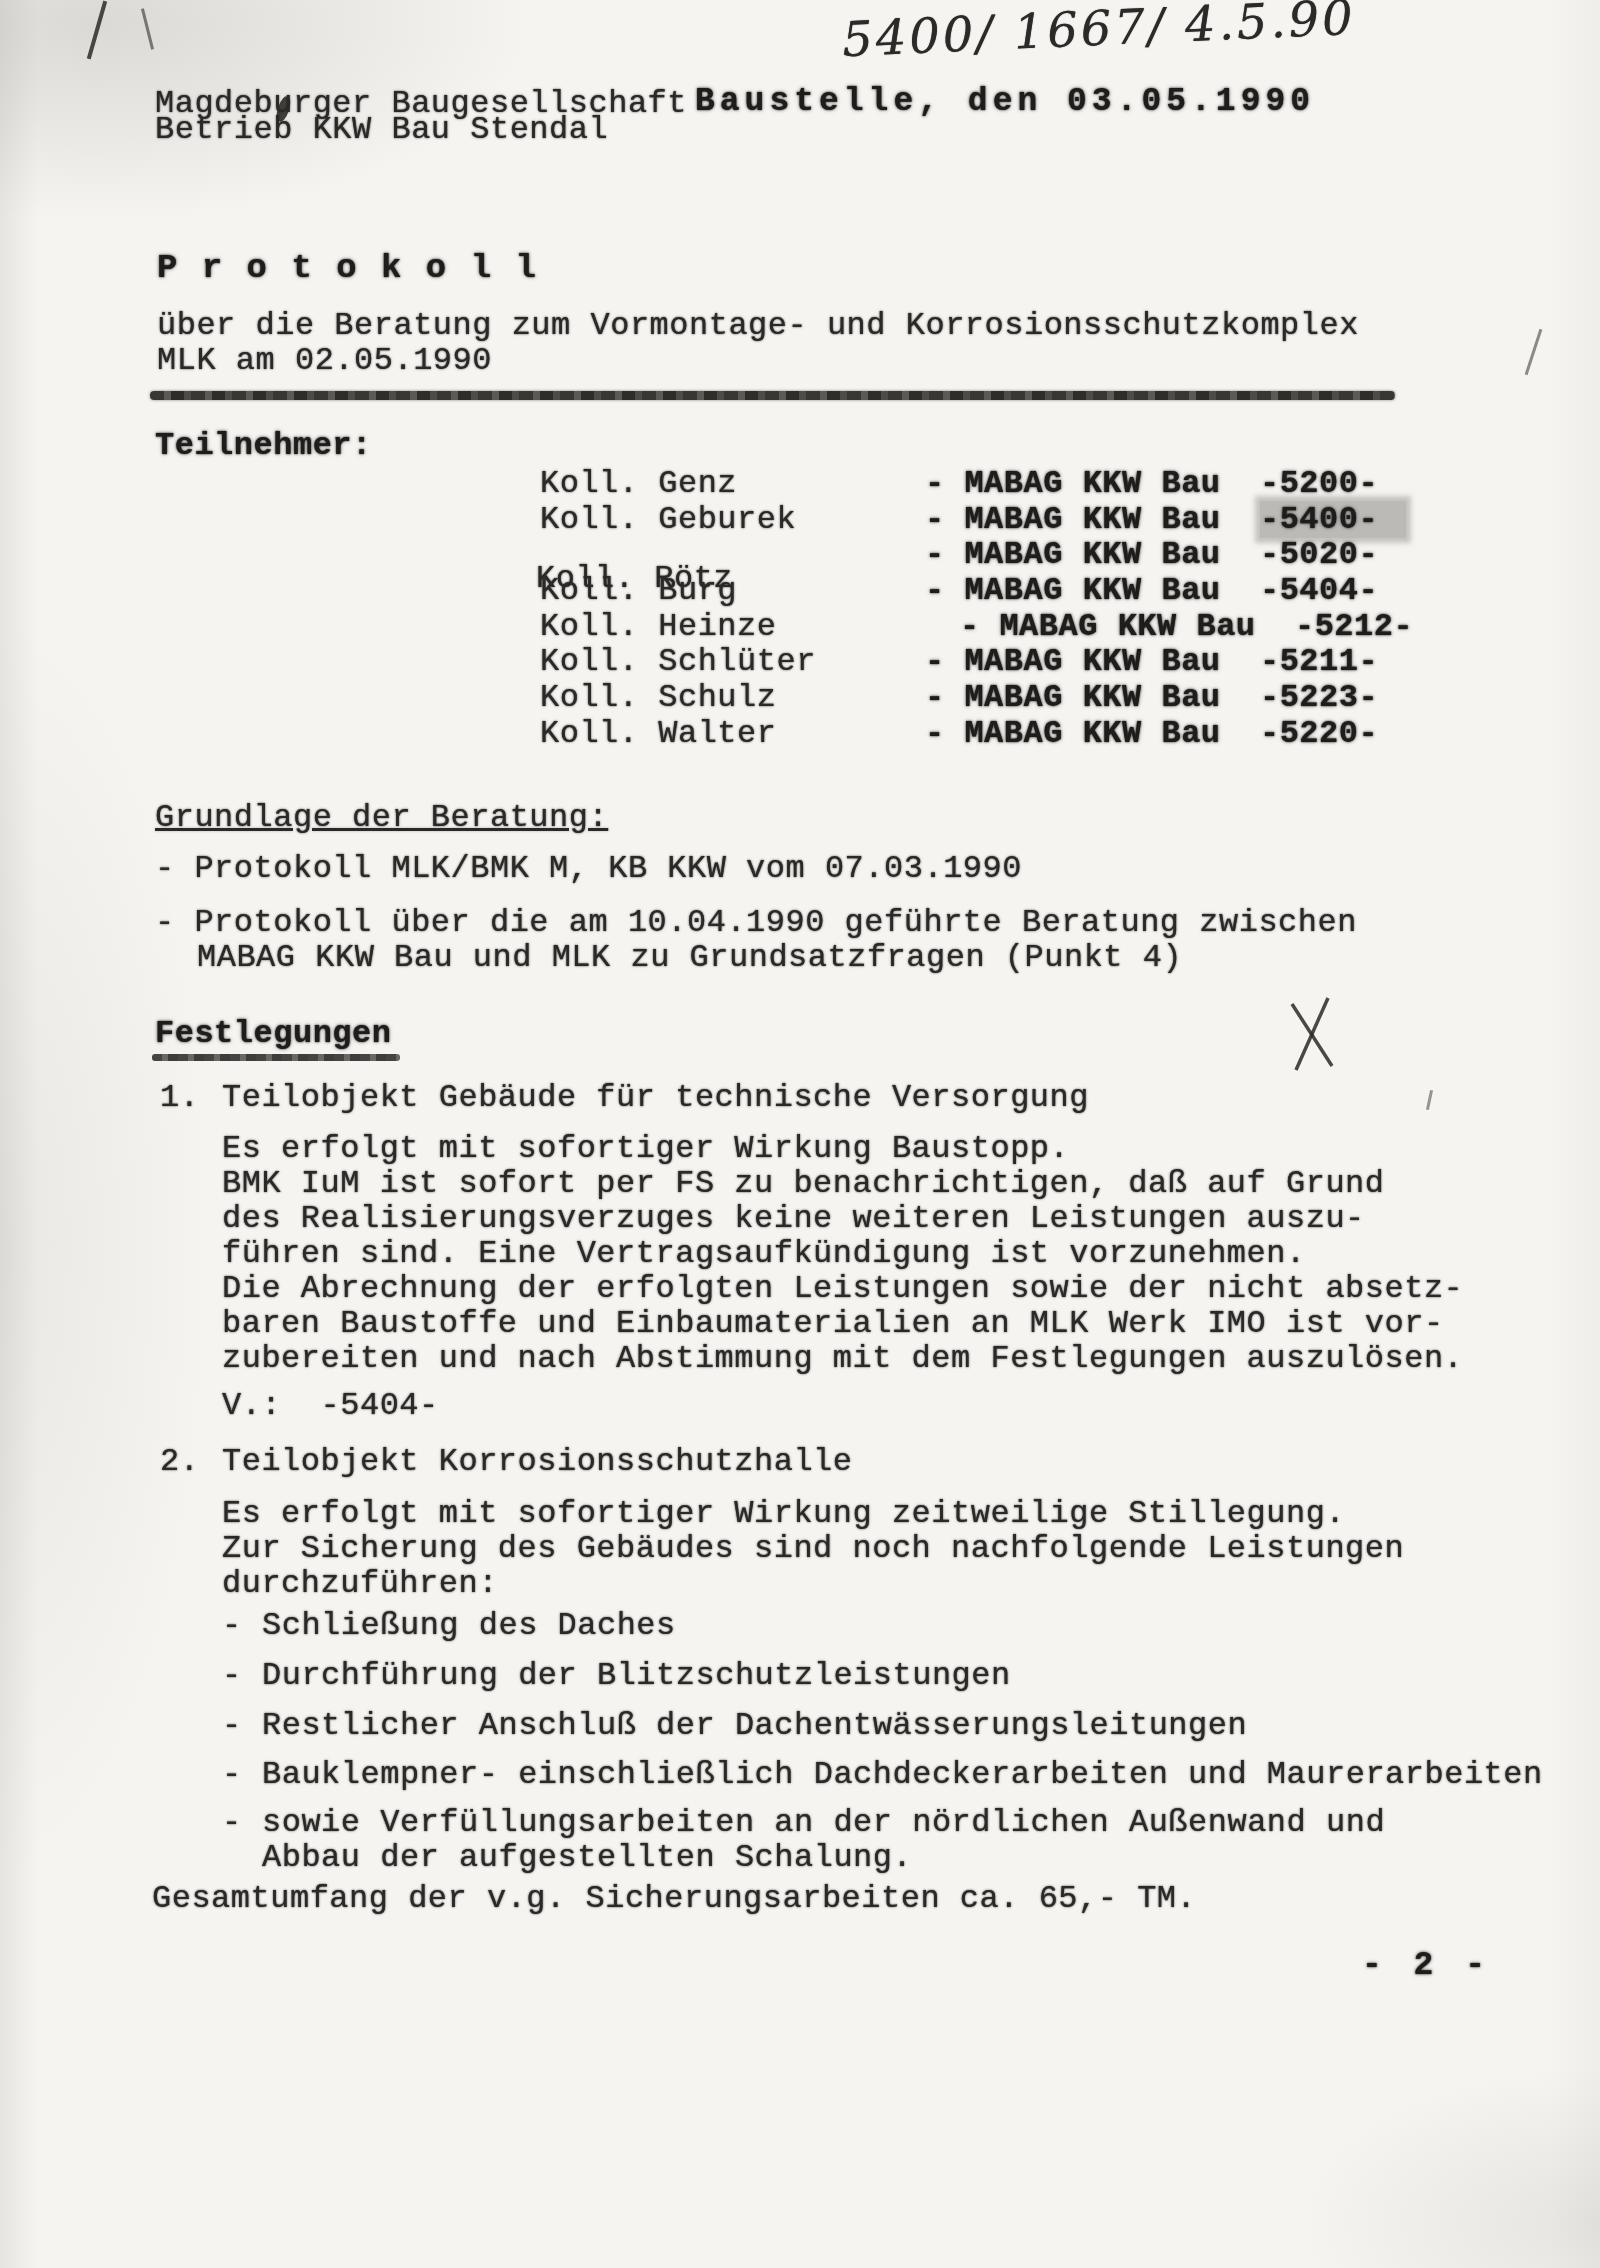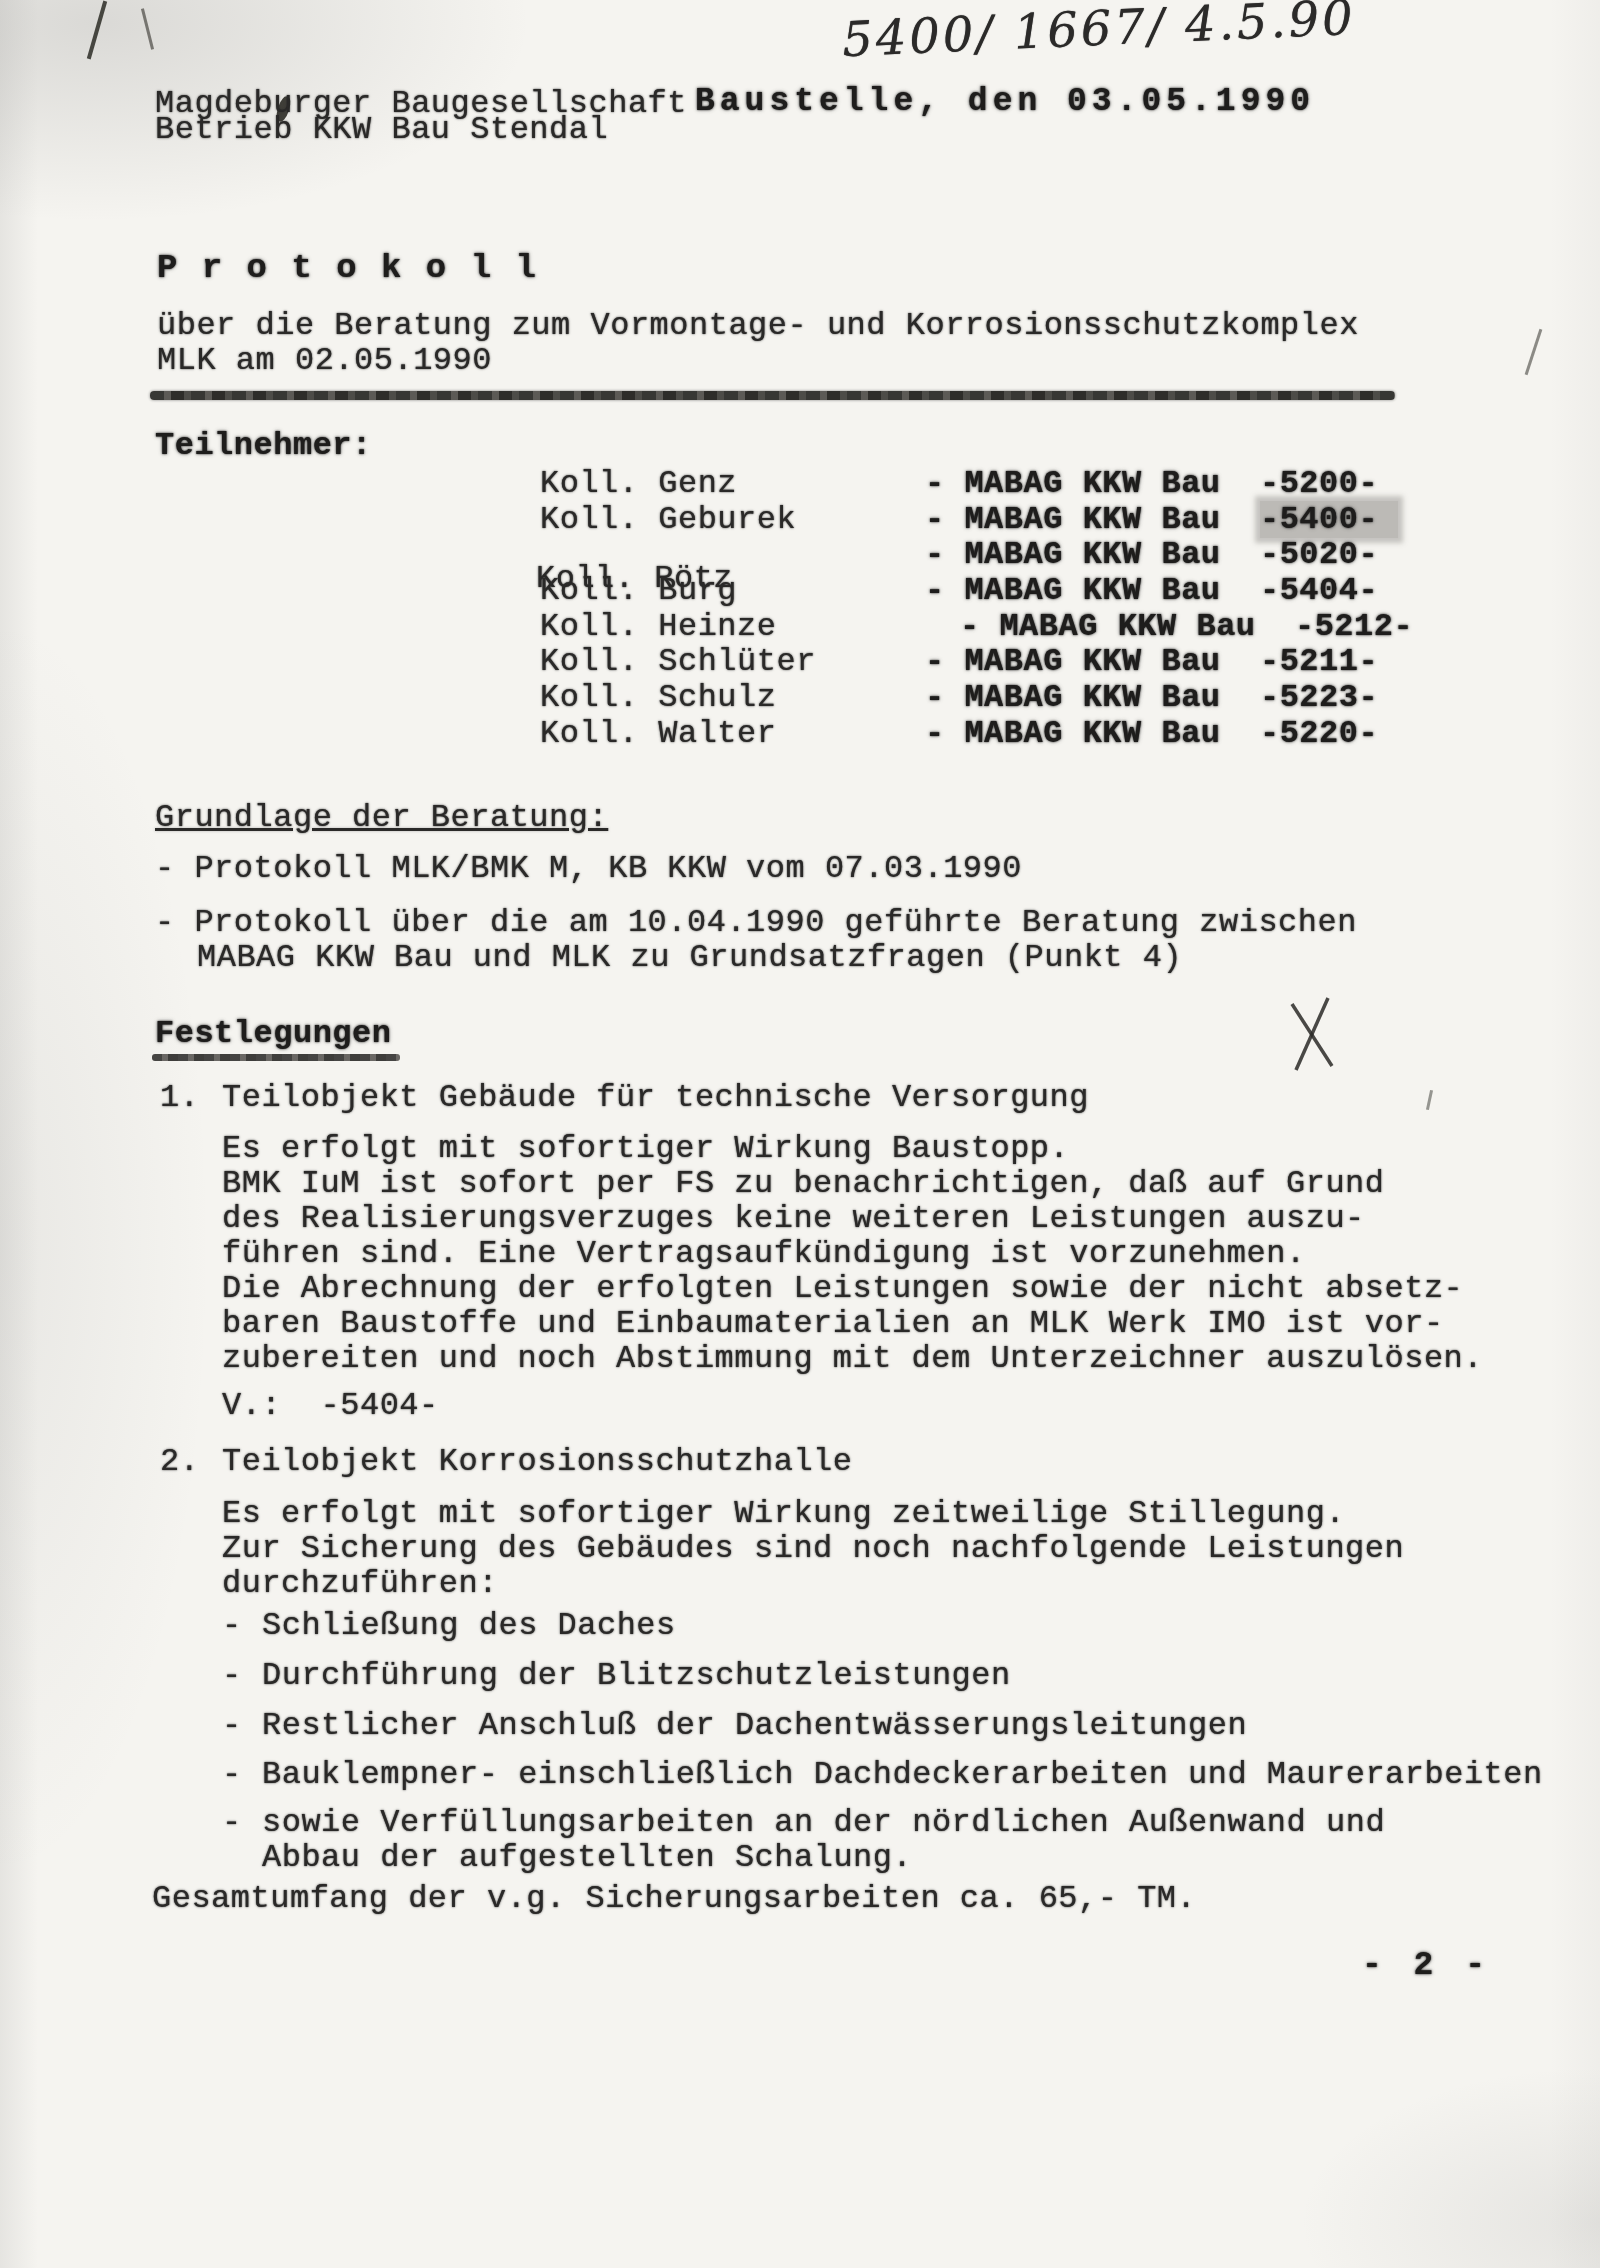--- a/index.html
+++ b/index.html
@@ -45,21 +45,21 @@
     font-family:"DejaVu Serif",serif;
     font-style:italic;font-size:48px;
     letter-spacing:3px;color:#2f2e2d;
     transform:rotate(-2.5deg);
     text-shadow:0 0 1px rgba(40,40,40,.8);
     white-space:pre;
   }
   .code-hl{
     background:rgba(125,123,120,.48);
     box-shadow:0 0 5px 5px rgba(125,123,120,.40);
-    padding-right:20px;
+    padding-right:28px;
   }
   .artifact{position:absolute;background:#26251f;}
   .xmark{position:absolute;}
   .pagenum{letter-spacing:6px;}
 </style>
 </head>
 <body>
 
 <div class="page">
   <div class="scan">
@@ -122,21 +122,21 @@
     </svg>
 
     <div class="tw" style="left:160px;top:1080px;">1.</div>
     <div class="tw" style="left:222px;top:1080px;">Teilobjekt Gebäude für technische Versorgung</div>
     <div class="tw" style="left:222px;top:1131px;">Es erfolgt mit sofortiger Wirkung Baustopp.</div>
     <div class="tw" style="left:222px;top:1166px;">BMK IuM ist sofort per FS zu benachrichtigen, daß auf Grund</div>
     <div class="tw" style="left:222px;top:1201px;">des Realisierungsverzuges keine weiteren Leistungen auszu-</div>
     <div class="tw" style="left:222px;top:1236px;">führen sind. Eine Vertragsaufkündigung ist vorzunehmen.</div>
     <div class="tw" style="left:222px;top:1271px;">Die Abrechnung der erfolgten Leistungen sowie der nicht absetz-</div>
     <div class="tw" style="left:222px;top:1306px;">baren Baustoffe und Einbaumaterialien an MLK Werk IMO ist vor-</div>
-    <div class="tw" style="left:222px;top:1341px;">zubereiten und noch Abstimmung mit dem Unterzeichner auszulösen.</div>
+    <div class="tw" style="left:222px;top:1341px;">zubereiten und nach Abstimmung mit dem Festlegungen auszulösen.</div>
     <div class="tw" style="left:222px;top:1388px;">V.:  -5404-</div>
 
     <div class="tw" style="left:160px;top:1444px;">2.</div>
     <div class="tw" style="left:222px;top:1444px;">Teilobjekt Korrosionsschutzhalle</div>
     <div class="tw" style="left:222px;top:1496px;">Es erfolgt mit sofortiger Wirkung zeitweilige Stillegung.</div>
     <div class="tw" style="left:222px;top:1531px;">Zur Sicherung des Gebäudes sind noch nachfolgende Leistungen</div>
     <div class="tw" style="left:222px;top:1566px;">durchzuführen:</div>
 
     <div class="tw" style="left:222px;top:1608px;">-</div>
     <div class="tw" style="left:262px;top:1608px;">Schließung des Daches</div>

